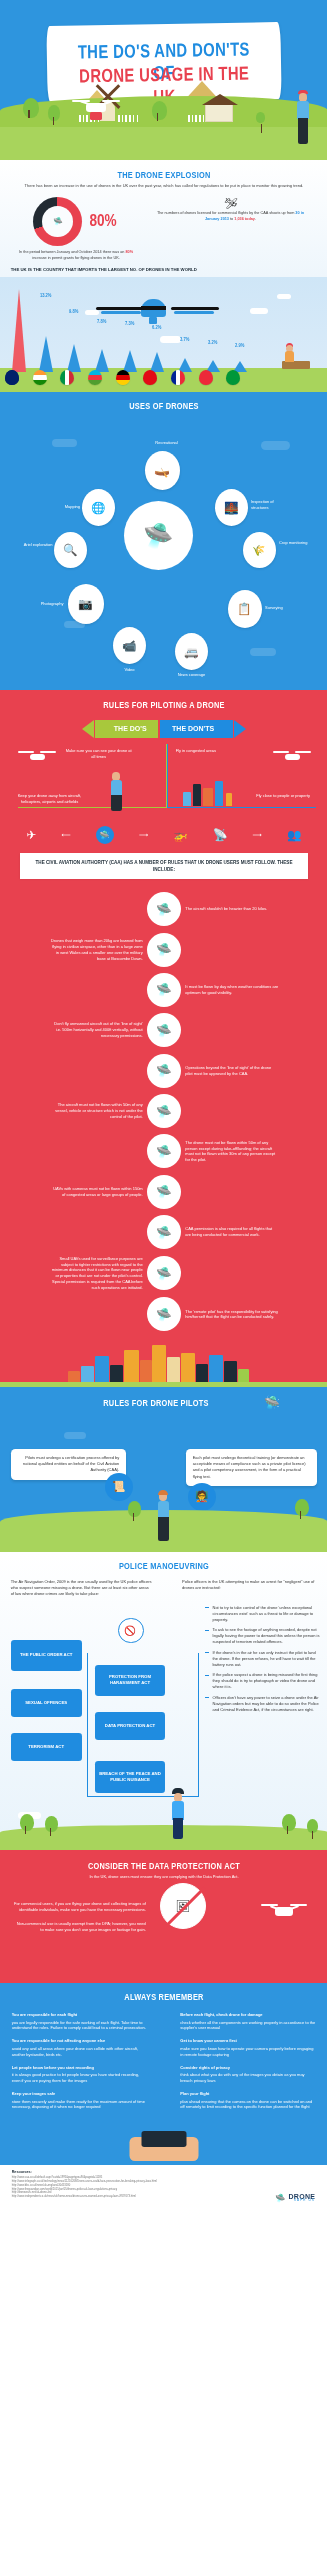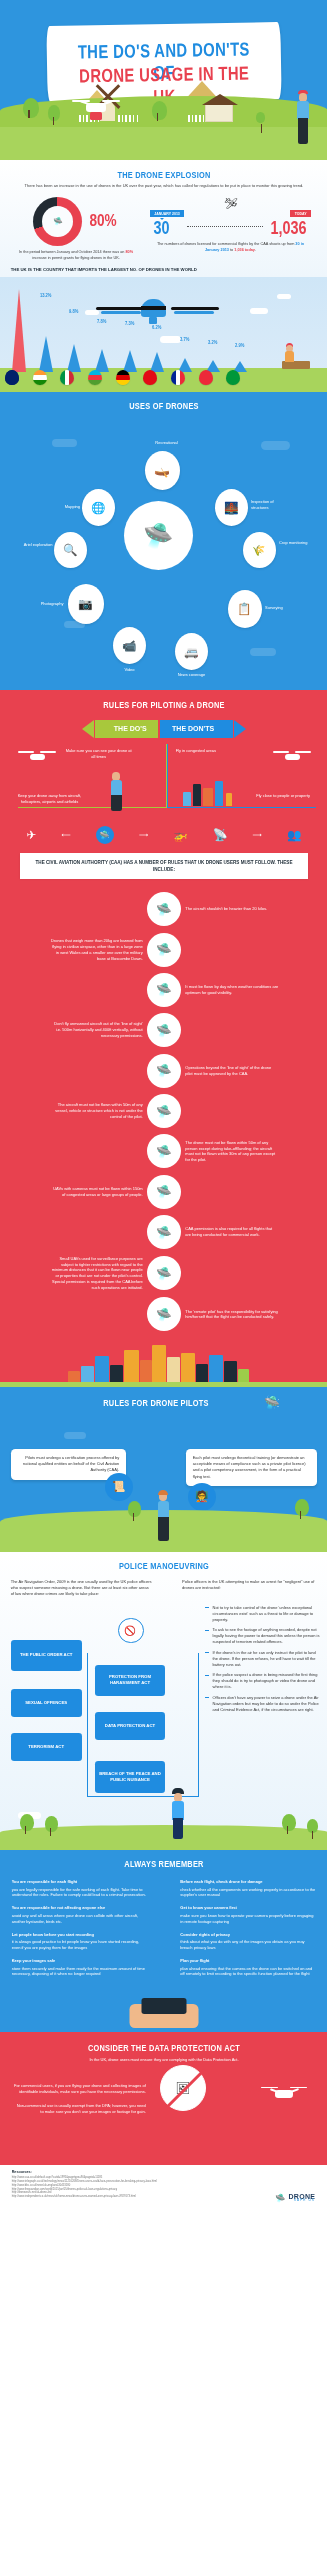--- a/index.html
+++ b/index.html
@@ -211,31 +211,20 @@
           </div>
           <div class="pct80">80%</div>
         </div>
         <div class="cap" style="margin-top:4.3px;padding:0 7.5px">
           <span>In the period between January and October 2014 there was an </span><span class="redtxt">80%</span><span> increase in permit grants for flying drones in the UK.</span>
         </div>
       </div>
 
       <div style="width:176px;text-align:center;position:relative">
         <div style="font-size:10.7px;letter-spacing:-1.1px;color:#111;margin-bottom:-3.2px">🛩</div>
-        <div style="display:flex;align-items:center;justify-content:space-between;padding:0 7.5px">
-          <div style="text-align:left">
-            <div class="tag blue">JANUARY 2013</div>
-            <div class="big-num" style="color:#1f8ce0;margin-top:3.2px">30</div>
-          </div>
-          <div style="flex:1;border-top:1.1px dotted #555;margin:9.6px 3.2px 0"></div>
-          <div style="text-align:right">
-            <div class="tag red">TODAY</div>
-            <div class="big-num" style="color:#e8414f;margin-top:3.2px">1,036</div>
-          </div>
-        </div>
         <div class="cap" style="margin-top:4.3px;padding:0 10.7px">
           <span>The numbers of drones licensed for commercial flights by the CAA shoots up from </span><span class="bluetxt">30 in January 2013</span><span> to </span><span class="redtxt">1,036 today</span><span>.</span>
         </div>
       </div>
     </div>
 
     <div class="importbar">THE UK IS THE COUNTRY THAT IMPORTS THE LARGEST NO. OF DRONES IN THE WORLD</div>
   </div>
 
   <div class="sec chart">
@@ -549,20 +538,43 @@
     <div class="tree" style="right:32px;bottom:19px;width:14px;height:17px"></div>
     <div class="tree" style="right:9.6px;bottom:17px;width:11.7px;height:14px"></div>
     <div class="person" style="left:170px;bottom:10.7px;width:17px;height:51px">
       <div style="position:absolute;left:2.1px;top:0;width:11.7px;height:5.3px;background:#1d2b36;border-radius:4.8px 4.8px 0 0"></div>
       <div class="p-head" style="left:4.3px;top:4.3px;background:#e8b48c"></div>
       <div class="p-body" style="left:2.1px;top:12.8px;background:#3fa9f5;height:19px"></div>
       <div class="p-legs" style="left:2.7px;top:30px;height:21px;background:#16325c"></div>
     </div>
   </div>
 
+  <div class="sec dpa">
+    <div class="hdr hdr-white">CONSIDER THE DATA PROTECTION ACT</div>
+    <div class="sub sub-w">In the UK, drone users must ensure they are complying with the Data Protection Act.</div>
+
+    <div style="position:absolute;left:12.8px;top:51px;width:133px;text-align:right">
+      <p>For commercial users, if you are flying your drone and collecting images of identifiable individuals, make sure you have the necessary permissions.</p>
+      <p style="margin-top:7.5px">Non-commercial use is usually exempt from the DPA; however, you need to make sure you don't use your images or footage for gain.</p>
+    </div>
+
+    <div class="noimg">
+      <span style="font-size:11.7px">🖼</span>
+      <div class="slash"></div>
+    </div>
+
+    <div class="drone" style="right:21px;top:51px;width:46px;height:21px">
+      <div class="bdy" style="left:14px;top:6.4px;width:18px;height:8.5px"></div>
+      <div class="rot" style="left:0;top:3.2px;width:17px"></div>
+      <div class="rot" style="right:0;top:3.2px;width:17px"></div>
+      <div class="arm" style="left:8.5px;top:6.4px;width:10.7px;transform:rotate(20deg)"></div>
+      <div class="arm" style="right:8.5px;top:6.4px;width:10.7px;transform:rotate(-20deg)"></div>
+    </div>
+  </div>
+
   <div class="sec remember">
     <div class="hdr hdr-white">ALWAYS REMEMBER</div>
 
     <div style="display:flex;justify-content:space-between;padding:9.6px 11.7px 0;gap:9.6px">
       <div class="rem-col" id="rem-left">
           <div class="rem-item" style="font-weight: bold; margin-bottom: 1.6px;">You are responsible for each flight</div>
           <div class="rem-item">you are legally responsible for the safe working of each flight. Take time to understand the rules. Failure to comply could lead to a criminal prosecution.</div>
           <div class="rem-item" style="font-weight: bold; margin-bottom: 1.6px;">You are responsible for not affecting anyone else</div>
           <div class="rem-item">avoid any and all areas where your drone can collide with other aircraft, another bystander, birds etc.</div>
           <div class="rem-item" style="font-weight: bold; margin-bottom: 1.6px;">Let people know before you start recording</div>
@@ -581,43 +593,20 @@
           <div class="rem-item">plan ahead ensuring that the camera on the drone can be switched on and off remotely to limit recording to the specific function planned for the flight</div>
         </div>
     </div>
 
     <div class="hands">
       <div style="position:absolute;left:50%;transform:translateX(-50%);bottom:4.3px;width:69px;height:24.5px;background:#f0b98a;border-radius:5.3px"></div>
       <div style="position:absolute;left:50%;transform:translateX(-50%);bottom:18px;width:45px;height:16px;background:#1d2b36;border-radius:2.7px"></div>
     </div>
   </div>
 
-  <div class="sec dpa">
-    <div class="hdr hdr-white">CONSIDER THE DATA PROTECTION ACT</div>
-    <div class="sub sub-w">In the UK, drone users must ensure they are complying with the Data Protection Act.</div>
-
-    <div style="position:absolute;left:12.8px;top:51px;width:133px;text-align:right">
-      <p>For commercial users, if you are flying your drone and collecting images of identifiable individuals, make sure you have the necessary permissions.</p>
-      <p style="margin-top:7.5px">Non-commercial use is usually exempt from the DPA; however, you need to make sure you don't use your images or footage for gain.</p>
-    </div>
-
-    <div class="noimg">
-      <span style="font-size:11.7px">🖼</span>
-      <div class="slash"></div>
-    </div>
-
-    <div class="drone" style="right:21px;top:51px;width:46px;height:21px">
-      <div class="bdy" style="left:14px;top:6.4px;width:18px;height:8.5px"></div>
-      <div class="rot" style="left:0;top:3.2px;width:17px"></div>
-      <div class="rot" style="right:0;top:3.2px;width:17px"></div>
-      <div class="arm" style="left:8.5px;top:6.4px;width:10.7px;transform:rotate(20deg)"></div>
-      <div class="arm" style="right:8.5px;top:6.4px;width:10.7px;transform:rotate(-20deg)"></div>
-    </div>
-  </div>
-
   <div class="sec footer" style="position:relative;min-height:45px">
     <div class="res-title">Resources:</div>
     <div id="links" style="width:213px">
         <div>http://www.caa.co.uk/default.aspx?catid=1995&amp;pagetype=90&amp;pageid=11185</div>
         <div>http://www.telegraph.co.uk/technology/news/11216268/Drone-users-could-face-prosecution-for-breaking-privacy-laws.html</div>
         <div>http://www.bbc.co.uk/news/uk-england-30453180</div>
         <div>http://www.theguardian.com/world/2015/jan/05/drones-police-uk-laws-regulations-privacy</div>
         <div>http://dronewars.net/uk-drone-list/</div>
         <div>http://www.independent.co.uk/news/uk/home-news/drone-users-warned-over-privacy-laws-9929173.html</div>
       </div>

